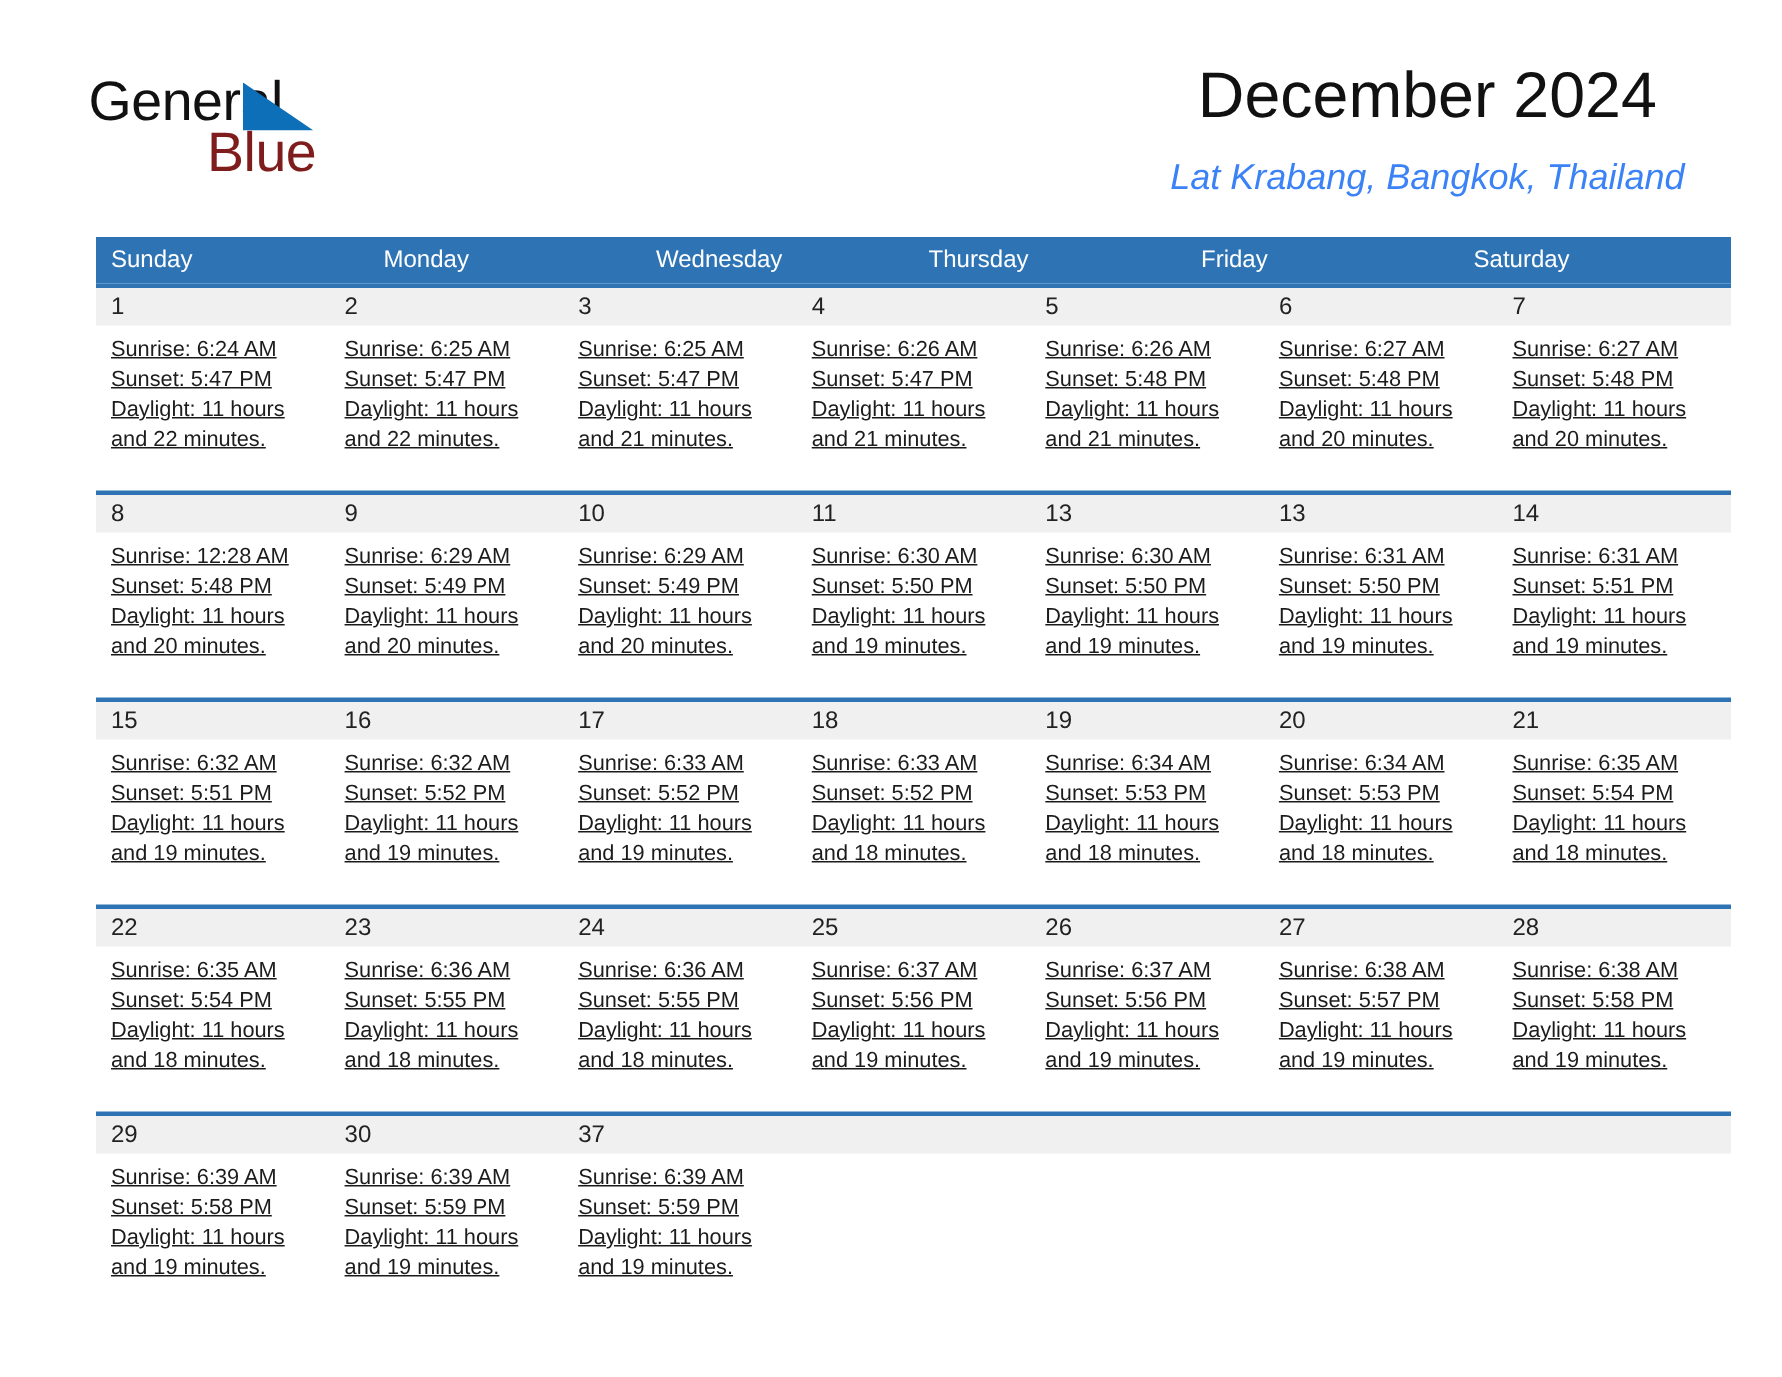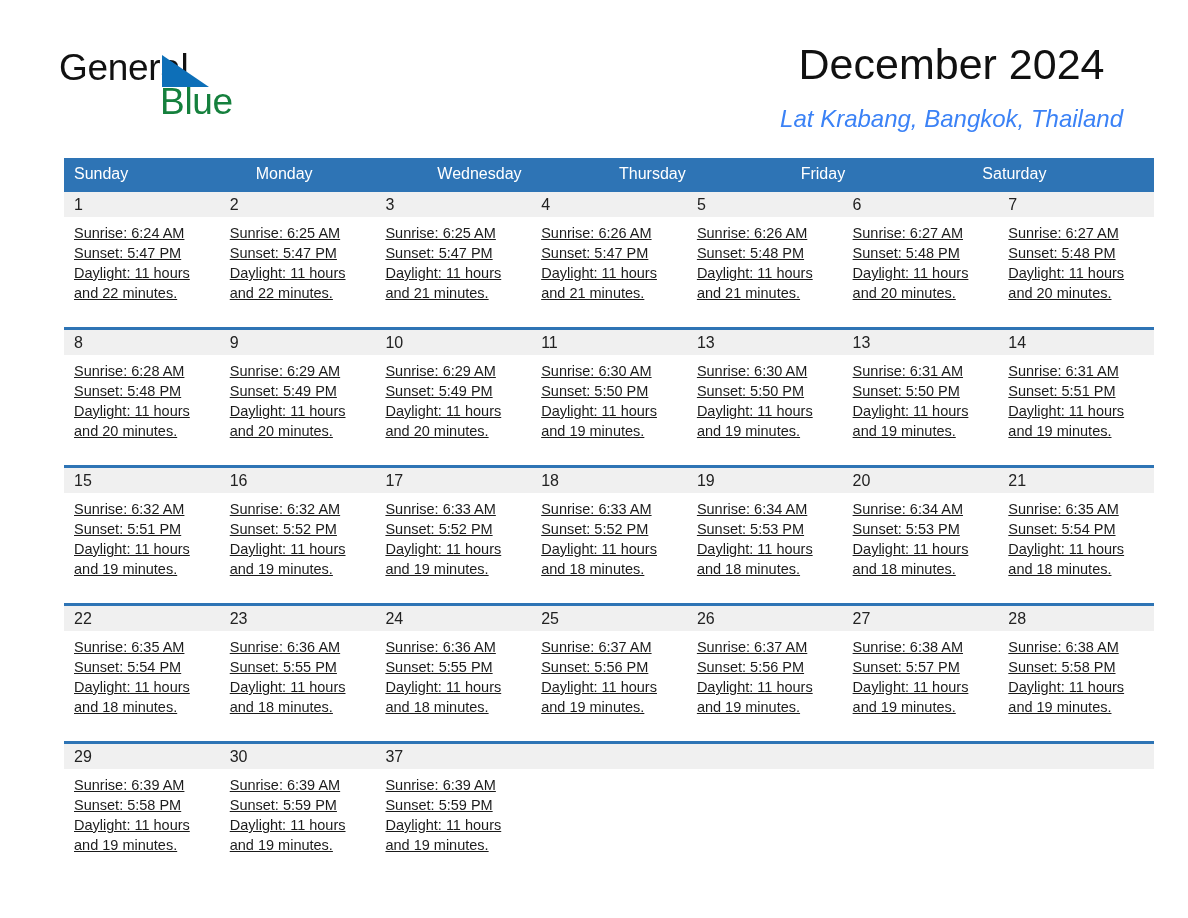--- a/index.html
+++ b/index.html
@@ -54,23 +54,22 @@
     width: 47px;
     height: 32px;
   }
   .brand-blue {
     position: absolute;
     left: 79px;
     top: 34px;
     font-size: 37px;
     line-height: 40px;
     letter-spacing: -0.3px;
-    color: #15803d;
+    color: #7f1d1d;
     font-family: "Liberation Sans", sans-serif;
-    margin-left: 22px;
   }
 
   .title-block {
     position: absolute;
     right: 15px;
     top: 38px;
     text-align: center;
   }
   .cal-title {
     font-size: 43px;
@@ -251,21 +250,21 @@
         <div class="daynum-cell">8</div>
         <div class="daynum-cell">9</div>
         <div class="daynum-cell">10</div>
         <div class="daynum-cell">11</div>
         <div class="daynum-cell">13</div>
         <div class="daynum-cell">13</div>
         <div class="daynum-cell">14</div>
       </div>
       <div class="detail-row">
         <div class="detail-cell">
-          <div>Sunrise: 6:28 AM</div>
+          <div>Sunrise: 12:28 AM</div>
           <div>Sunset: 5:48 PM</div>
           <div>Daylight: 11 hours</div>
           <div>and 20 minutes.</div>
         </div>
         <div class="detail-cell">
           <div>Sunrise: 6:29 AM</div>
           <div>Sunset: 5:49 PM</div>
           <div>Daylight: 11 hours</div>
           <div>and 20 minutes.</div>
         </div>

